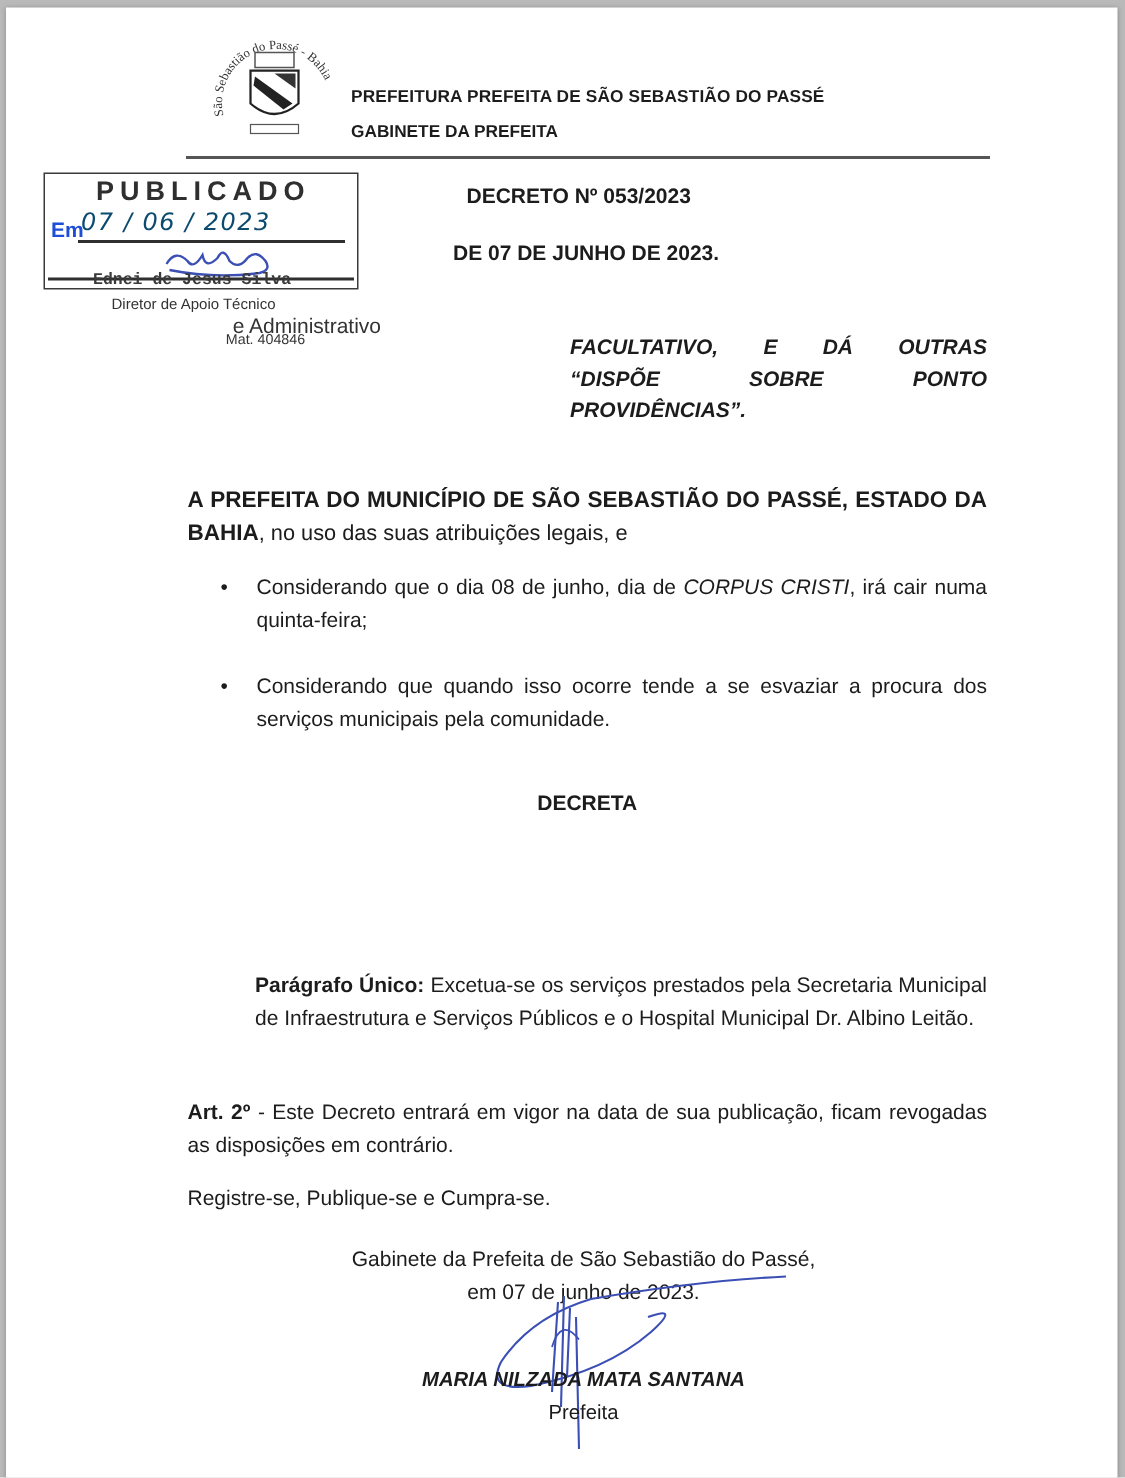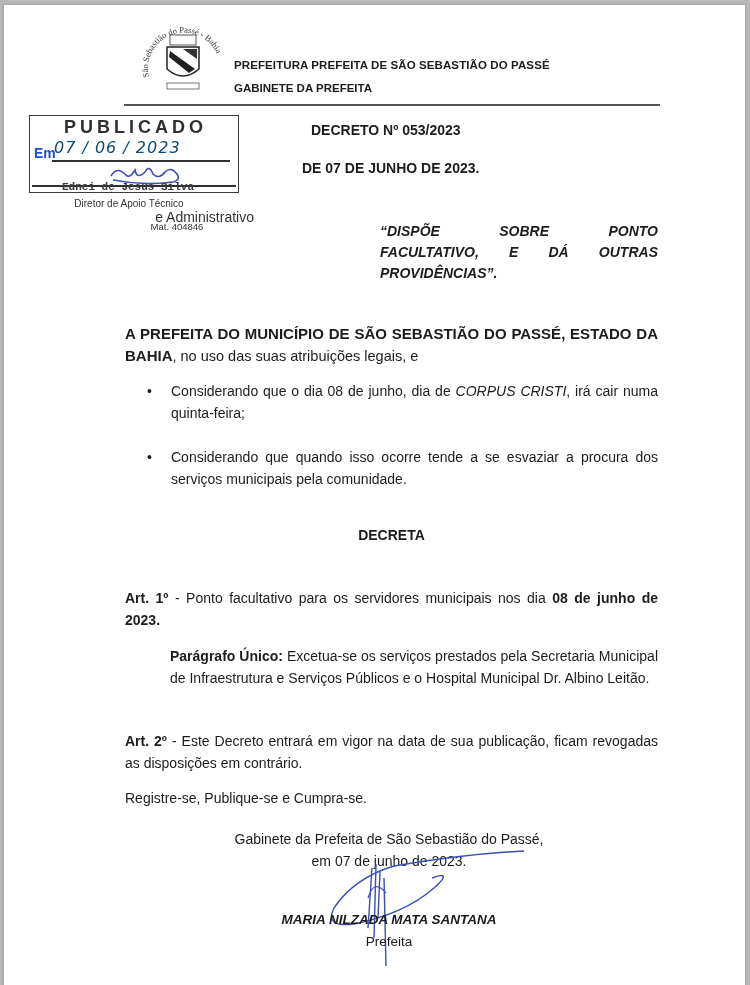--- a/index.html
+++ b/index.html
@@ -96,45 +96,44 @@
   <div class="abs stamp-name">Ednei de Jesus Silva</div>
   <div class="abs stamp-role1">Diretor de Apoio Técnico</div>
   <div class="abs stamp-role2">e Administrativo</div>
   <div class="abs stamp-mat">Mat. 404846</div>
 
   <div class="abs dec-num">DECRETO Nº 053/2023</div>
   <div class="abs dec-date">DE 07 DE JUNHO DE 2023.</div>
 
   <div class="abs ementa">
     <div class="jl">
-      <span>“DISPÕE</span>
-      <span>SOBRE</span>
-      <span>PONTO</span>
-    </div>
-    <div class="jl">
       <span>FACULTATIVO,</span>
       <span>E</span>
       <span>DÁ</span>
       <span>OUTRAS</span>
+    </div>
+    <div class="jl">
+      <span>“DISPÕE</span>
+      <span>SOBRE</span>
+      <span>PONTO</span>
     </div>
     <div>
       <span>PROVIDÊNCIAS”.</span>
     </div>
   </div>
 
   <div class="abs preamble"><b>A PREFEITA DO MUNICÍPIO DE SÃO SEBASTIÃO DO PASSÉ, ESTADO DA BAHIA</b><span>, no uso das suas atribuições legais, e</span></div>
 
   <div class="abs bullets">
     <div class="bullet"><span>Considerando que o dia 08 de junho, dia de </span><i>CORPUS CRISTI</i><span>, irá cair numa quinta-feira;</span></div>
     <div class="bullet"><span>Considerando que quando isso ocorre tende a se esvaziar a procura dos serviços municipais pela comunidade.</span></div>
   </div>
 
   <div class="abs decreta">DECRETA</div>
 
-  <div class="abs art1"><b>Art. 1º</b><span> - Ponto facultativo para os servidores municipais nos dia </span><b>08 de junho de 2023.</b></div>
 
   <div class="abs paragrafo"><b>Parágrafo Único:</b><span> Excetua-se os serviços prestados pela Secretaria Municipal de Infraestrutura e Serviços Públicos e o Hospital Municipal Dr. Albino Leitão.</span></div>
 
   <div class="abs art2"><b>Art. 2º</b><span> - Este Decreto entrará em vigor na data de sua publicação, ficam revogadas as disposições em contrário.</span></div>
 
   <div class="abs closing">Registre-se, Publique-se e Cumpra-se.</div>
 
   <div class="abs place">Gabinete da Prefeita de São Sebastião do Passé,</div>
   <div class="abs when">em 07 de junho de 2023.</div>
 

